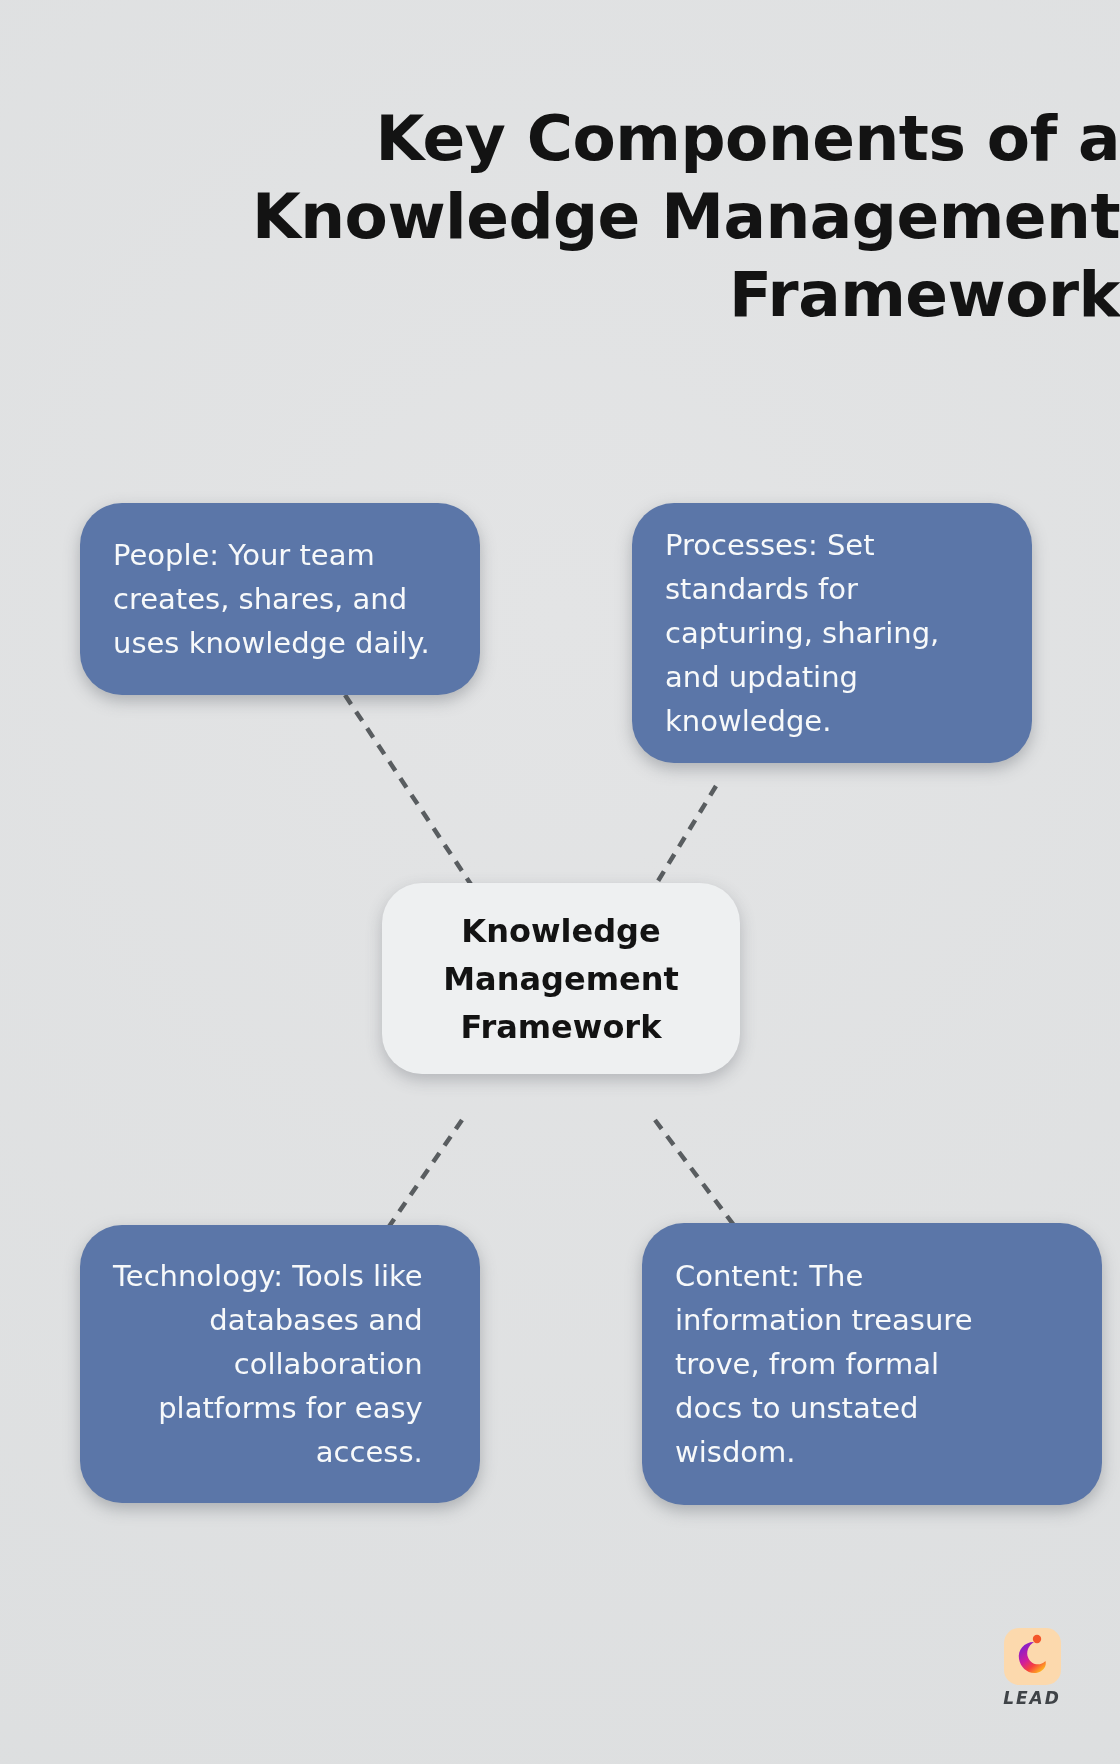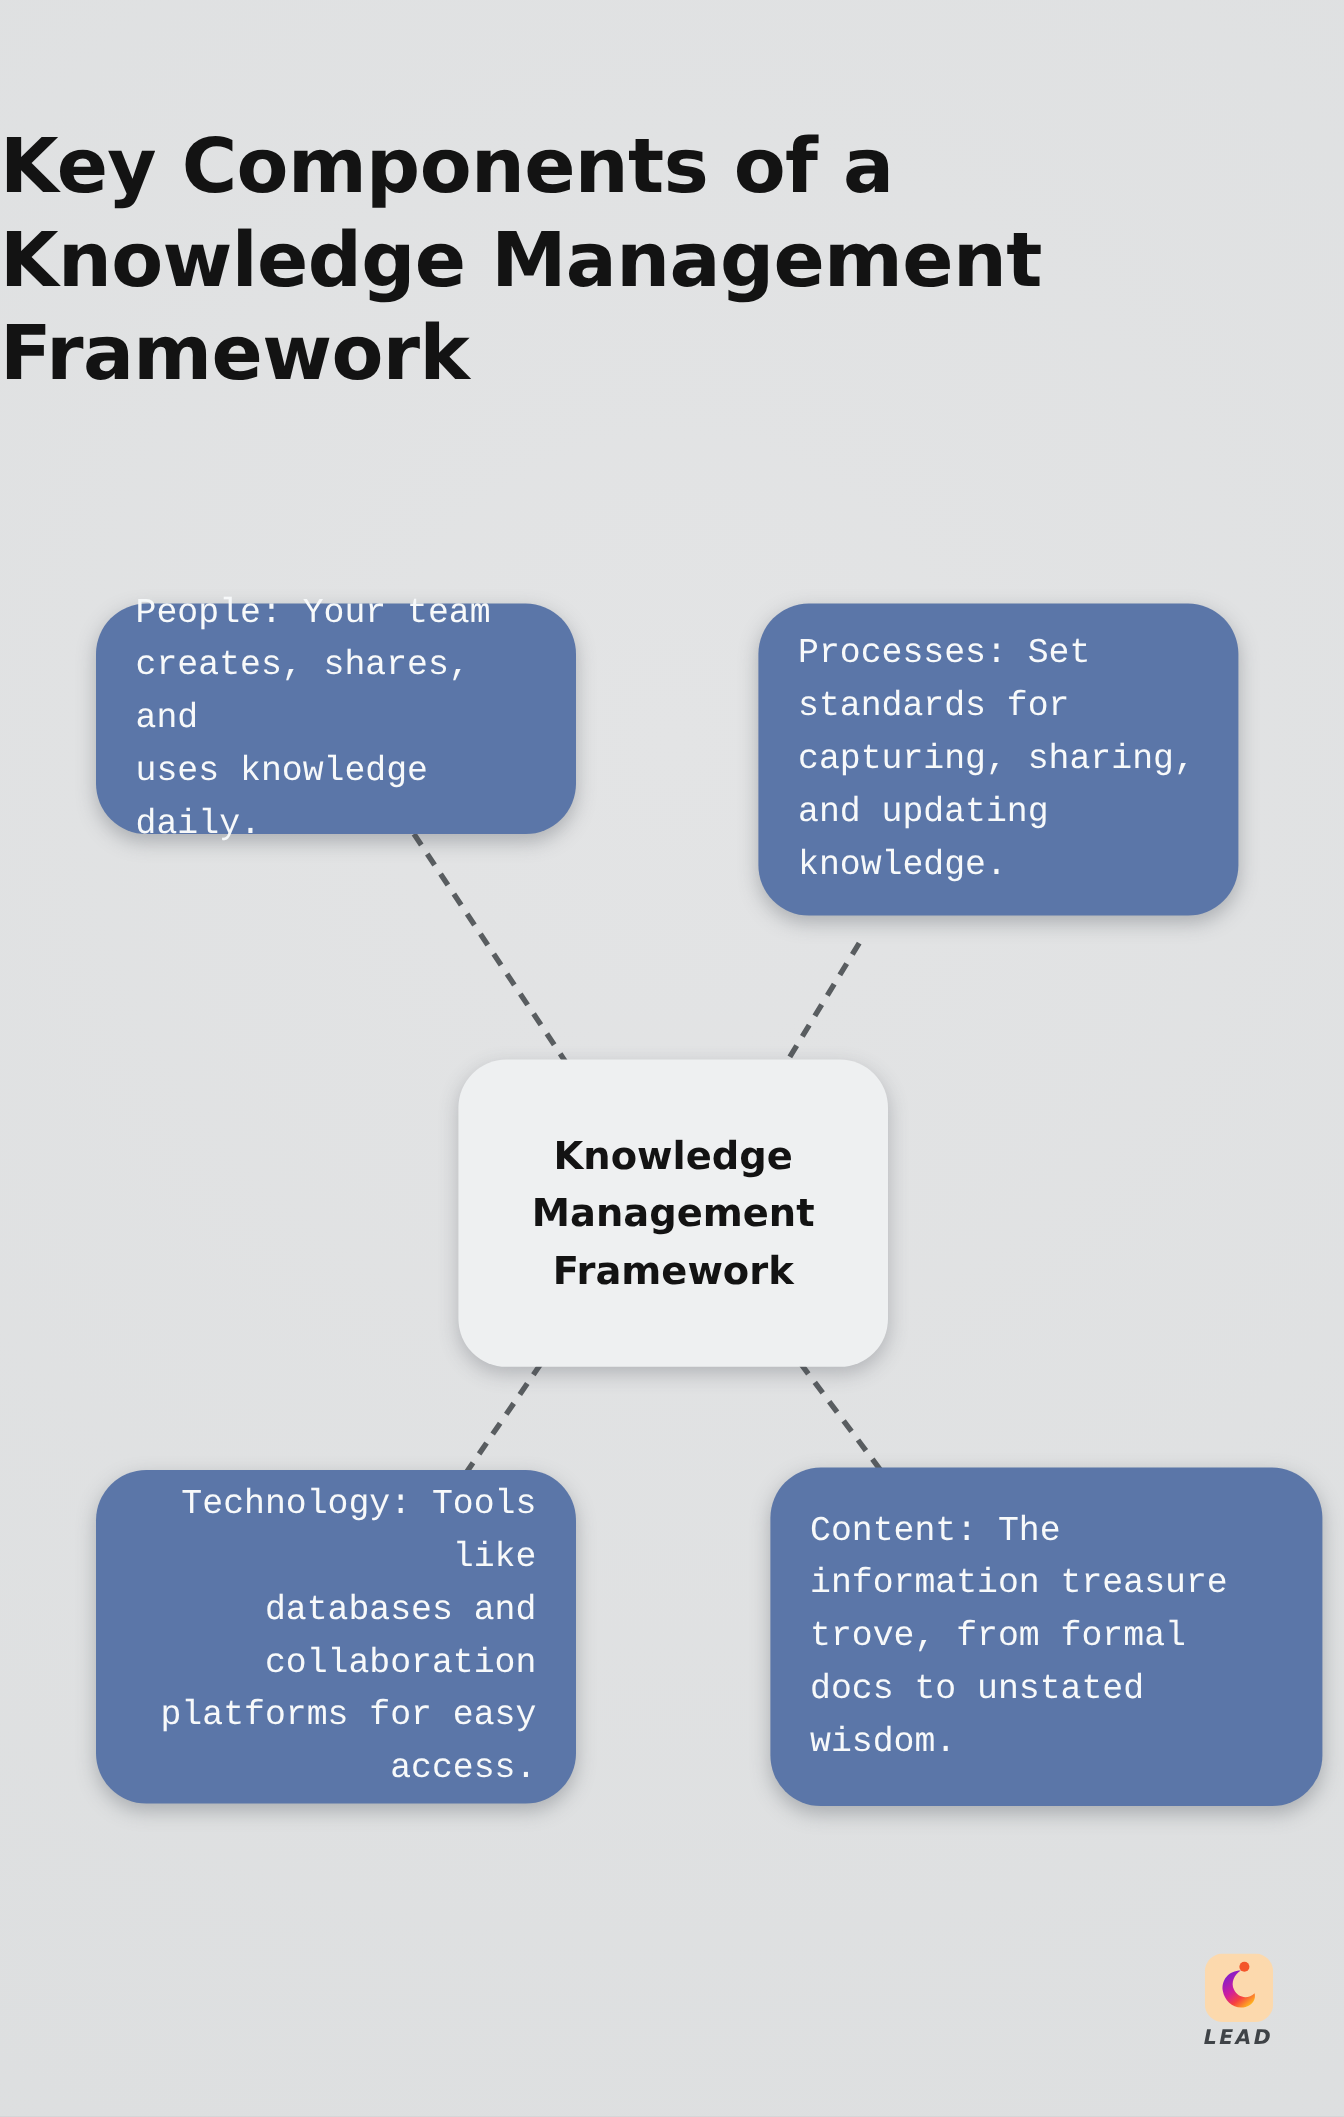--- a/index.html
+++ b/index.html
@@ -16,46 +16,46 @@
     color: var(--dash-color);
   }
   .connectors line {
     stroke: currentColor;
     stroke-width: 4.5;
     stroke-dasharray: 11 9;
   }
   .title {
     position:absolute; left:0; top:100px; width:1120px;
     margin:0;
-    text-align:left;
+    text-align:right;
     font-size:63px; line-height:78px; font-weight:700;
     color: var(--title-color);
     white-space:pre-line;
     letter-spacing:-0.5px;
   }
   .node {
     position:absolute;
     border-radius:42px;
     box-shadow: 0 6px 16px rgba(75,80,88,0.35);
     display:flex; align-items:center;
     box-sizing:border-box;
   }
   .node-blue {
     background: var(--node-blue);
     color: var(--node-text);
     font-size:29px; line-height:44px;
     padding:0 33px;
   }
-  .node-text { white-space:pre-line;font-family:Liberation Mono, monospace; }
+  .node-text { white-space:pre-line; }
   .node-tl { left:80px;  top:503px;  width:400px; height:192px; }
   .node-tr { left:632px; top:503px;  width:400px; height:260px; }
   .node-bl { left:80px;  top:1225px; width:400px; height:278px;text-align:right; }
   .node-br { left:642px; top:1223px; width:460px; height:282px; }
   .node-center {
-    left:382px; top:883px; width:358px; height:256px;
+    left:382px; top:883px; width:358px; height:191px;
     background: var(--center-bg);
     border-radius:40px;
     justify-content:center;
     box-shadow: 0 6px 16px rgba(75,80,88,0.30);
   }
   .center-text {
     width:100%;
     text-align:center;
     font-size:32px; line-height:48px; font-weight:700;
     color: var(--title-color);

